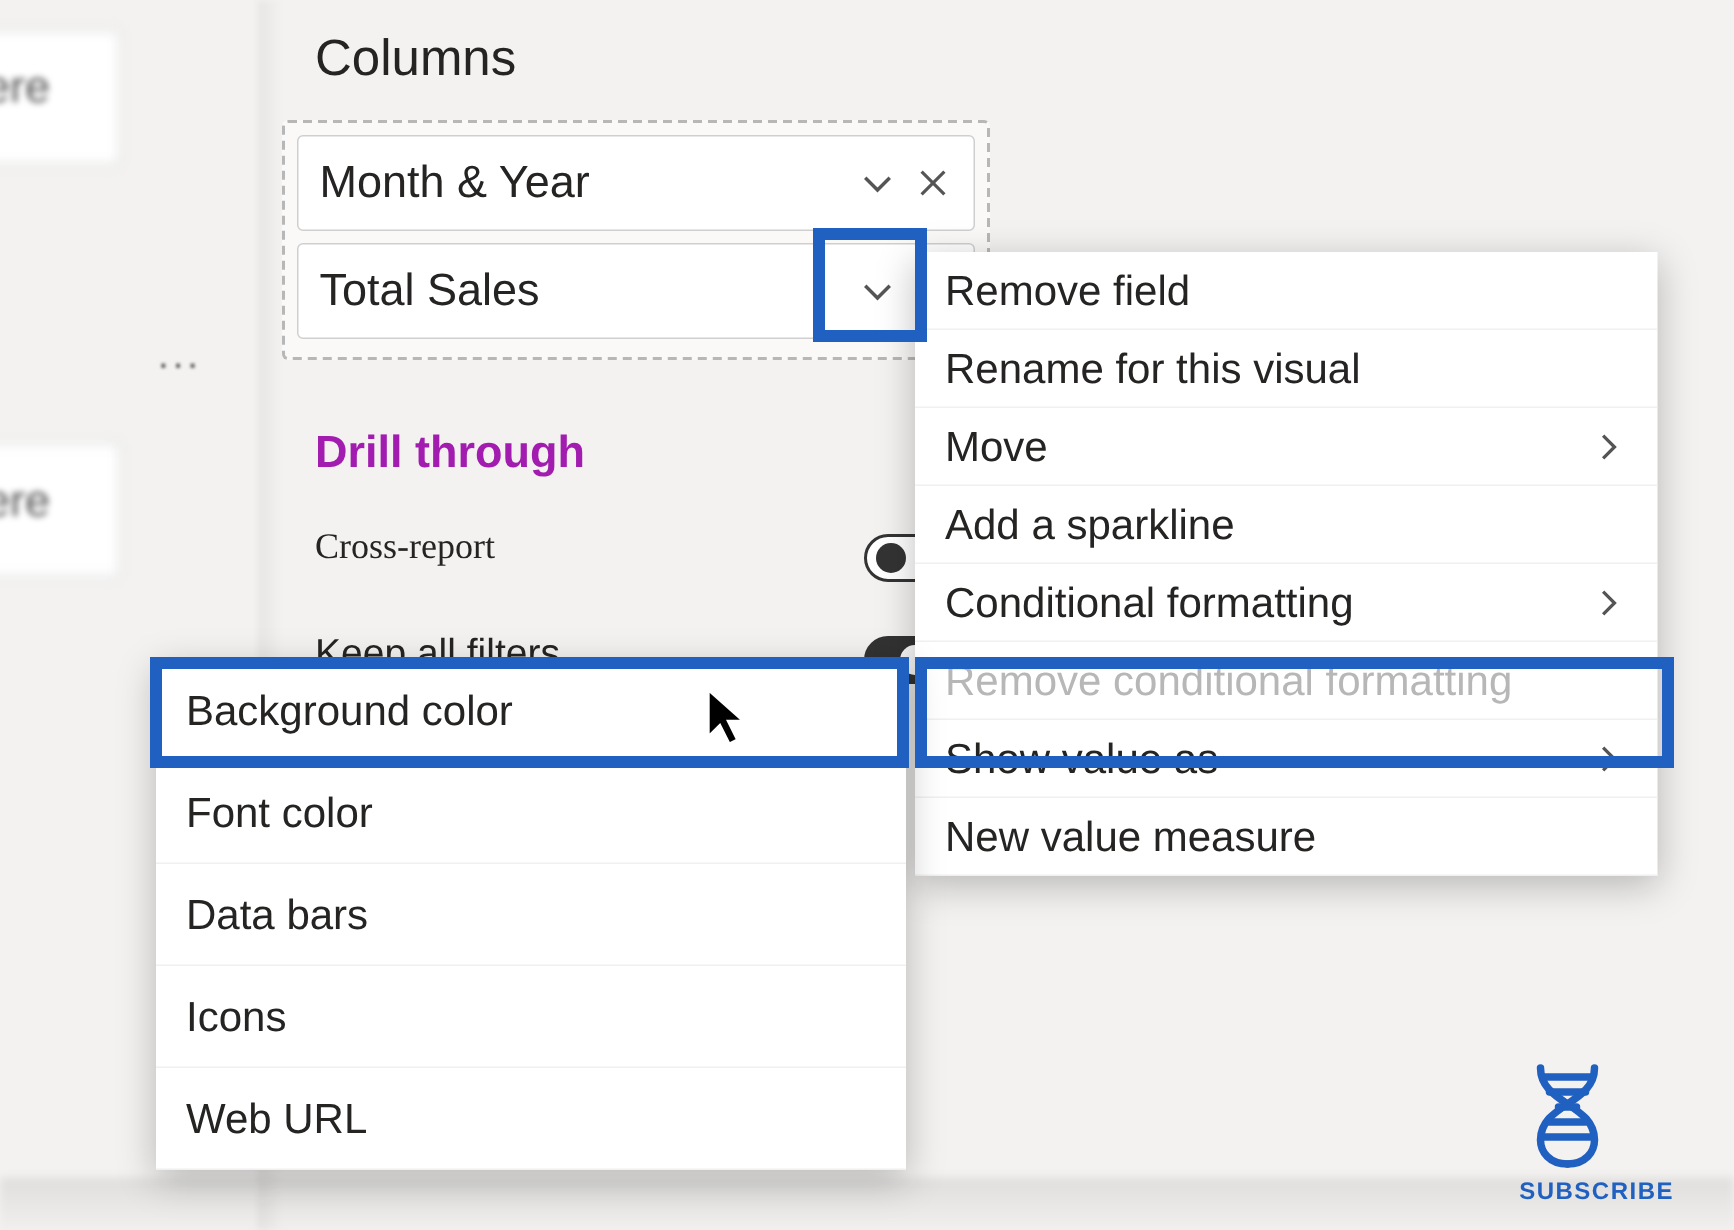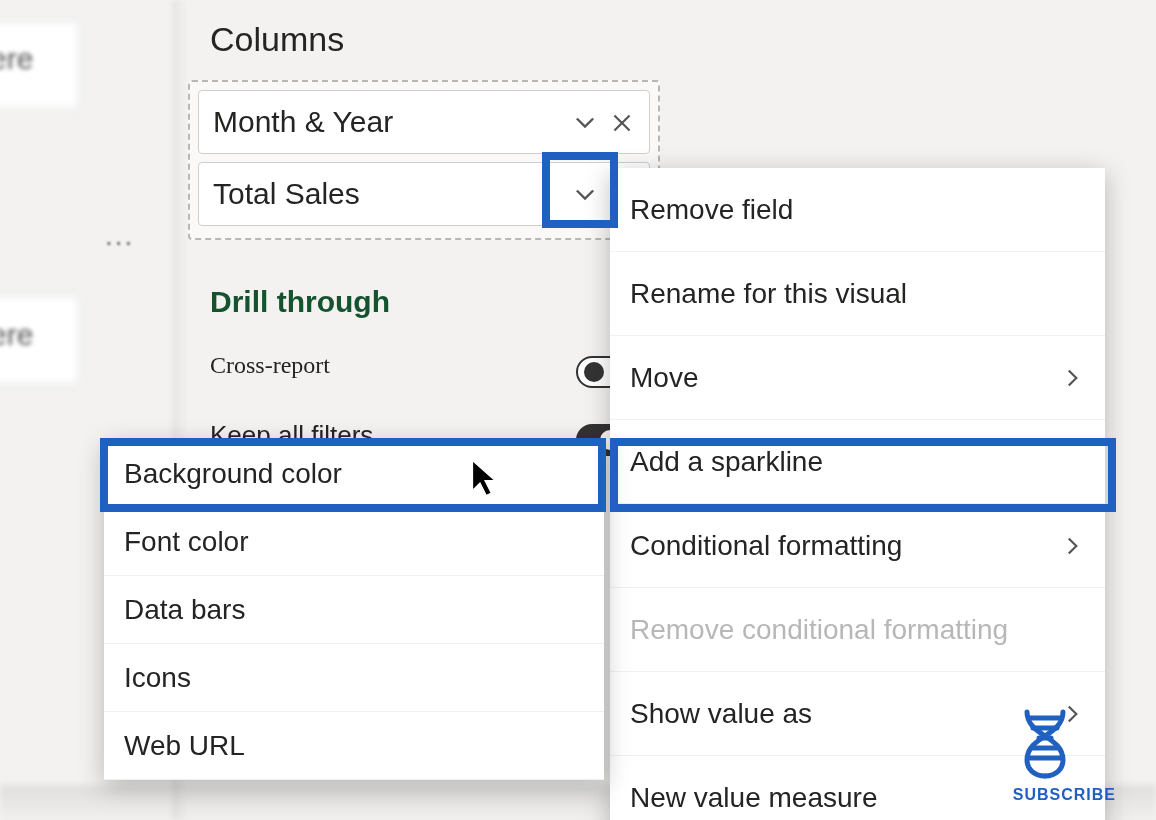--- a/index.html
+++ b/index.html
@@ -42,21 +42,21 @@
       font-size: 30px;
       color: #252423;
     }
     .field-pill .spacer { flex: 1; }
 
     .chev { width: 28px; height: 28px; display: inline-block; color: #555; }
     .chev svg { width: 100%; height: 100%; }
     .xicon { width: 26px; height: 26px; margin-left: 10px; color: #555; }
     .xicon svg { width: 100%; height: 100%; }
 
-    .drill-label { position: absolute; top: 285px; left: 210px; font-size: 30px; font-weight: 600; color: #14532d; }
+    .drill-label { position: absolute; top: 285px; left: 210px; font-size: 30px; font-weight: 600; color: #a21caf; }
     .cross-report-row { position: absolute; top: 352px; left: 210px; font-size: 24px; color: #252423; font-family: Liberation Serif, serif; }
     .keep-filters-row { position: absolute; top: 420px; left: 210px; font-size: 26px; color: #252423; }
 
     .toggle { position: absolute; width: 52px; height: 32px; border-radius: 16px; border: 2px solid #333; background: #fff; }
     .toggle::after { content: ""; position: absolute; top: 4px; width: 20px; height: 20px; border-radius: 50%; background: #333; }
     .toggle-1 { top: 356px; left: 576px; }
     .toggle-1::after { left: 6px; }
     .toggle-2 { top: 424px; left: 576px; background: #333; }
     .toggle-2::after { right: 6px; background: #fff; }
 
@@ -65,21 +65,21 @@
       position: absolute;
       top: 168px;
       left: 610px;
       width: 495px;
       background: #ffffff;
       box-shadow: 0 6px 24px rgba(0,0,0,0.25);
     }
     .ctx-item {
       display: flex;
       align-items: center;
-      height: 84px;
+      height: 52px;
       padding: 0 20px;
       font-size: 28px;
       color: #252423;
       border-bottom: 1px solid #f0f0f0;
     }
     .ctx-item.disabled { color: #b7b7b7; }
     .ctx-item .spacer { flex: 1; }
     .ctx-chevron { width: 26px; height: 26px; color: #555; }
     .ctx-chevron svg { width: 100%; height: 100%; }
 

